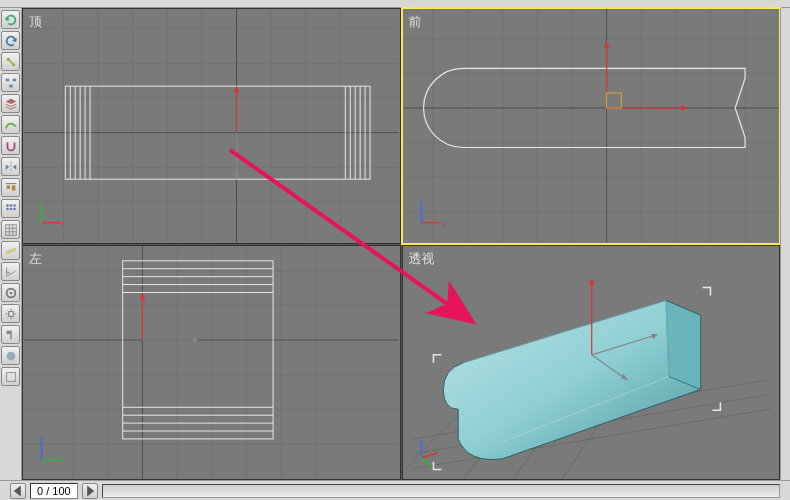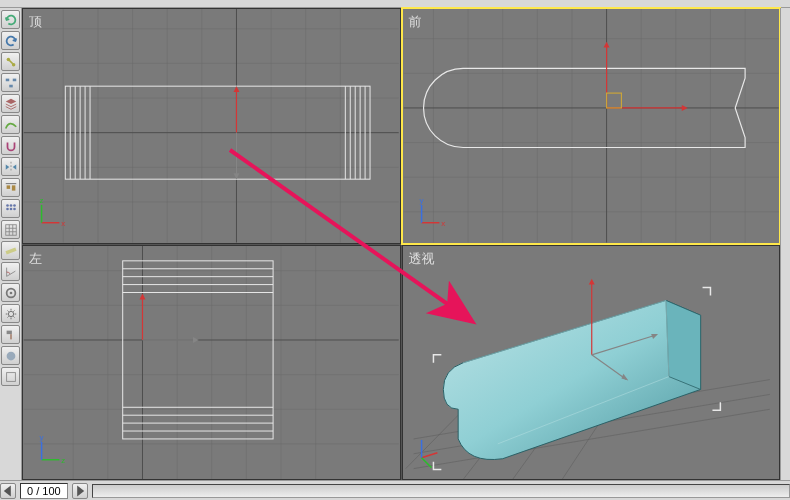--- a/index.html
+++ b/index.html
@@ -91,21 +91,21 @@
   position: absolute;
   bottom: 0;
   left: 0;
   width: 790px;
   height: 20px;
   background: #d8d8d8;
   border-top: 1px solid #999;
   display: flex;
   align-items: center;
   gap: 4px;
-  padding: 0 0;
+  padding: 0 10px;
 }
 .frame-box {
   background: #fff;
   border: 1px inset #888;
   padding: 1px 6px;
   font-size: 11px;
 }
 .slider-track {
   flex: 1;
   height: 14px;

